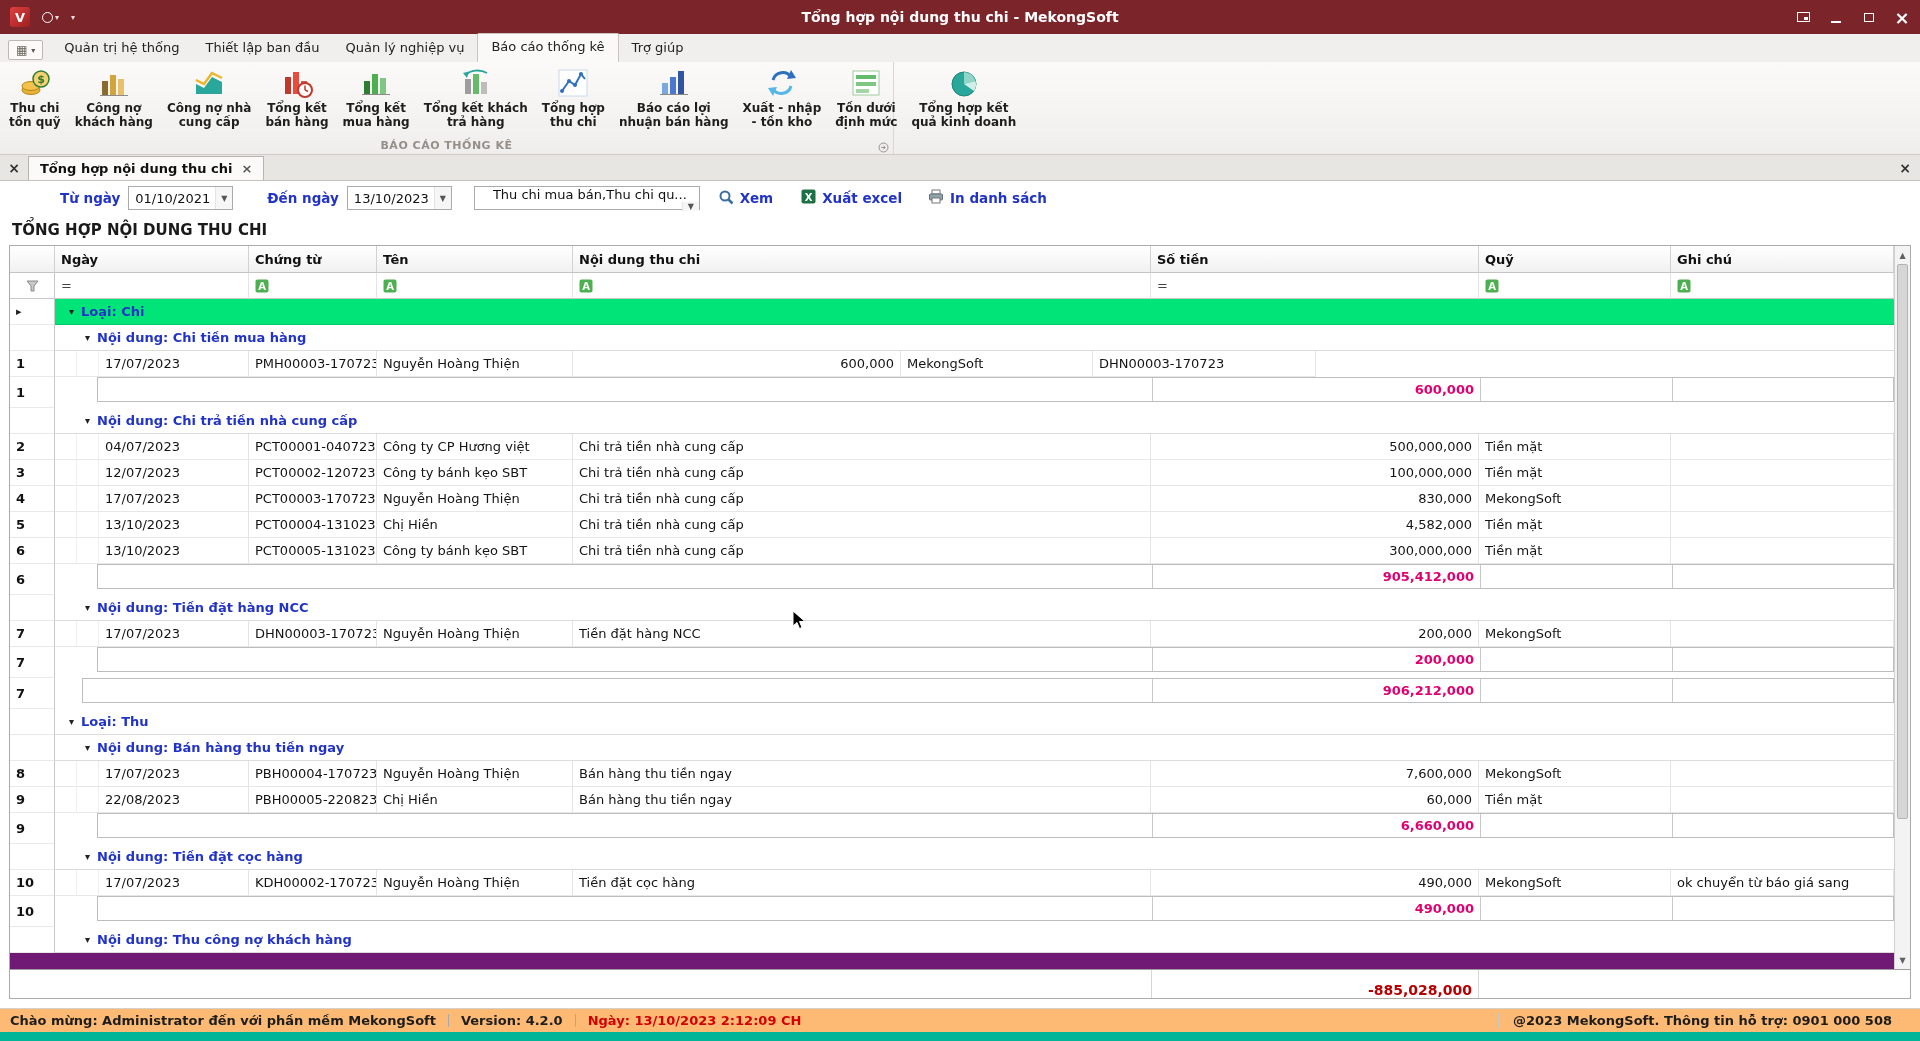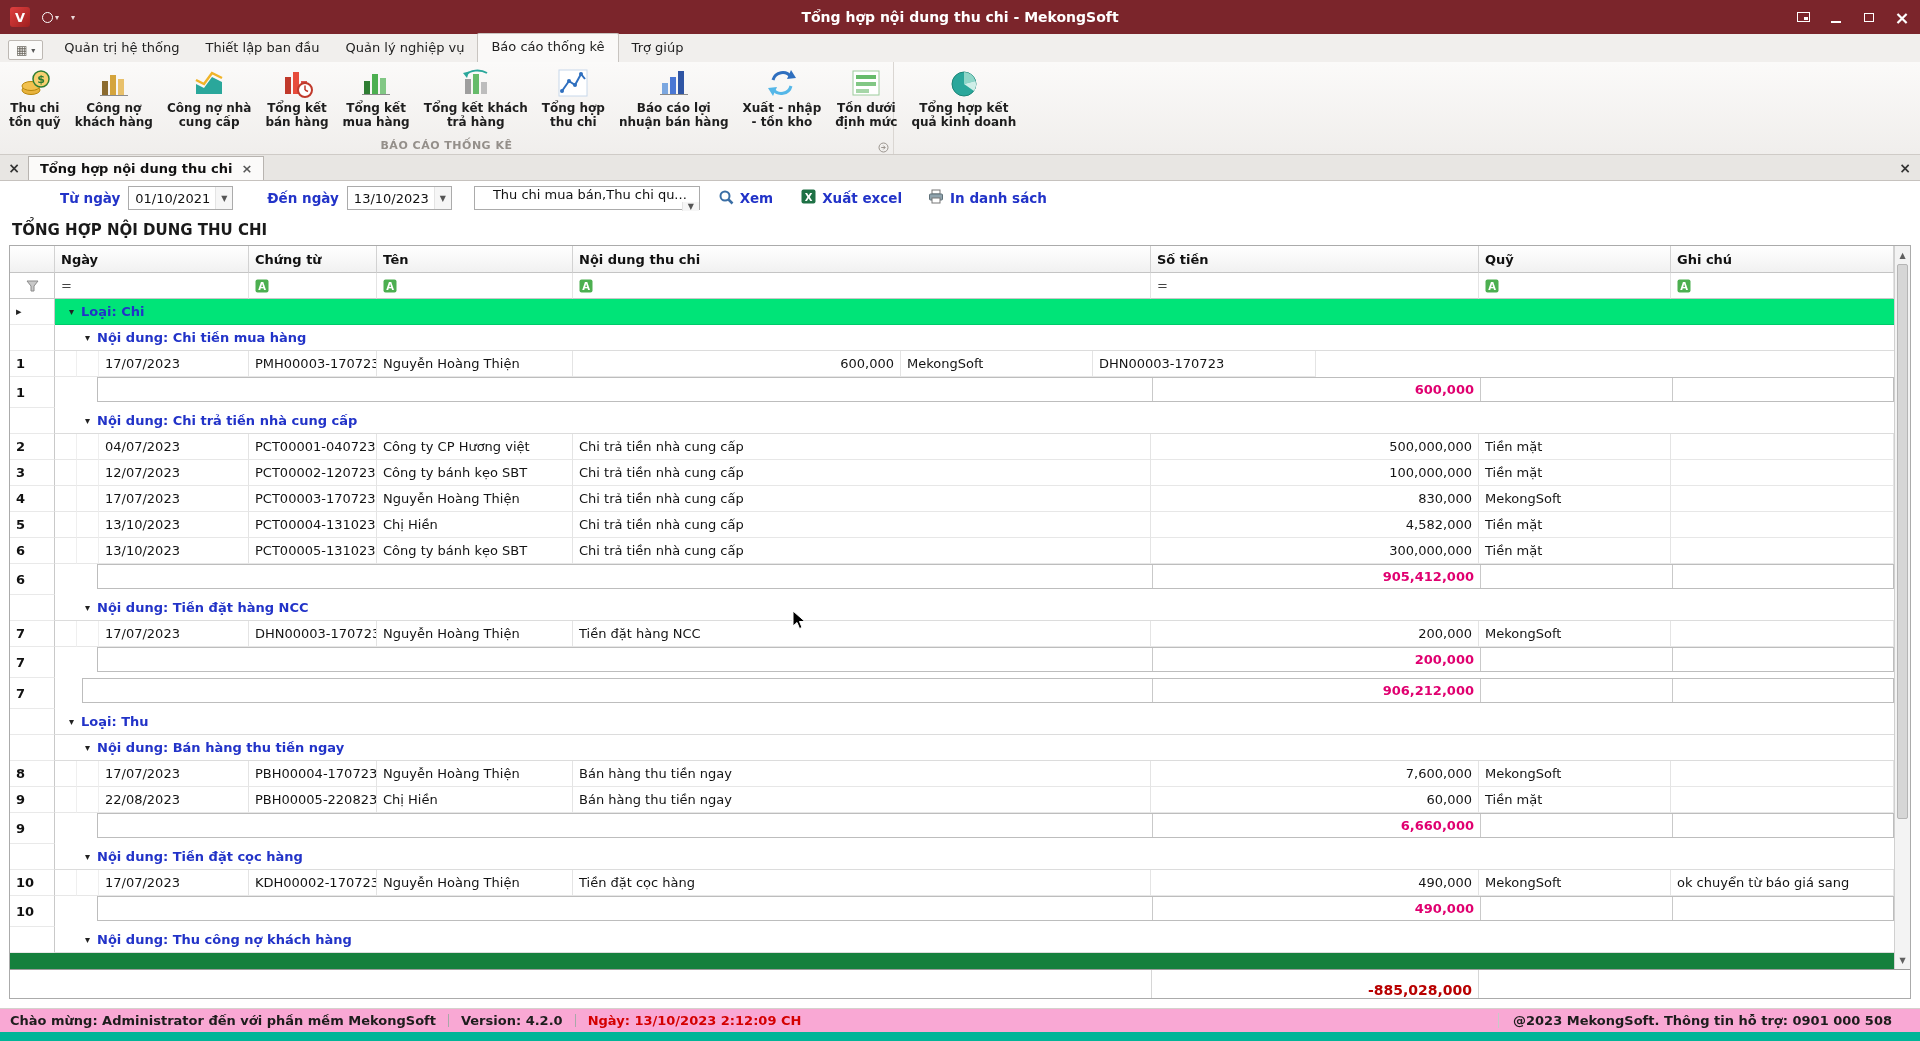--- a/index.html
+++ b/index.html
@@ -70,21 +70,21 @@
   .w105{width:105px;} .w226{width:226px;flex-direction:column;}
   .fbtn{display:flex;align-items:center;gap:6px;color:#2233C8;font-weight:bold;font-size:13.5px;cursor:default;}
   .ml16{margin-left:16px;} .ml8{margin-left:8px;} .ml34{margin-left:34px;text-align:center;} .ml22{margin-left:22px;}
   .ml18{margin-left:18px;} .ml28{margin-left:28px;} .ml26{margin-left:26px;}
 
   
   .reporttitle{position:absolute;left:0;top:215px;width:1920px;height:30px;background:#fff;
     display:flex;align-items:center;padding-left:12px;font-size:15px;font-weight:bold;color:#1A1A1A;}
 
   
-  .grid{position:absolute;left:9px;top:245px;width:1902px;height:754px;border:1px solid #ABABAB;background:#15803d;}
+  .grid{position:absolute;left:9px;top:245px;width:1902px;height:754px;border:1px solid #ABABAB;background:#701a75;}
   .gcontent{position:absolute;left:0;top:0;right:16px;bottom:29px;overflow:hidden;}
   .ghead{display:flex;height:27px;}
   .ghead .gc{flex:none;height:27px;border-right:1px solid #D2D2D2;border-bottom:1px solid #C4C4C4;
     background:linear-gradient(#FFFFFF,#F1F1F1);font-size:13px;font-weight:bold;color:#111;
     display:flex;align-items:center;padding-left:6px;white-space:nowrap;overflow:hidden;}
   .ghead .gut-h{width:45px;}
   .gfilter{display:flex;height:26px;}
   .gfilter .gc{flex:none;height:26px;border-right:1px solid #E4E4E4;border-bottom:1px solid #C8C8C8;
     background:#fff;display:flex;align-items:center;padding-left:6px;font-size:13px;color:#444;}
   .gfilter .fgut{width:45px;justify-content:center;padding-left:0;border-right:1px solid #C9C9C9;}
@@ -126,21 +126,21 @@
   .sb-up{top:1px;} .sb-down{bottom:1px;}
   .sb-thumb{position:absolute;top:18px;left:2px;width:11px;height:555px;background:#D6D6D6;
     border:1px solid #B5B5B5;border-radius:2px;}
 
   .gtotal{position:absolute;left:0;right:0;bottom:0;height:29px;border-top:1px solid #9C9C9C;background:#fff;}
   .gt-box{position:absolute;left:1141px;width:328px;top:0;bottom:0;border-left:1px solid #D6D6D6;
     border-right:1px solid #D6D6D6;display:flex;align-items:flex-end;justify-content:flex-end;padding-right:6px;}
   .gt-amt{font-size:14px;font-weight:bold;color:#B80000;}
 
   
-  .statusbar{position:absolute;left:0;top:1008px;width:1920px;height:24px;background:#f9a8d4;
+  .statusbar{position:absolute;left:0;top:1008px;width:1920px;height:24px;background:#fdba74;
     border-top:1px solid #D5D1CD;display:flex;align-items:center;font-size:13px;font-weight:bold;color:#1d1d1d;
     padding-left:10px;}
   .sb-sep{width:1px;height:13px;background:#A8A8A8;margin:0 12px;}
   .sb-date{color:#D40000;}
   .sb-right{margin-left:auto;padding:0 28px 0 14px;border-left:1px solid #C8C8C8;}
 
   
   .taskbar{position:absolute;left:0;top:1032px;width:1920px;height:9px;background:#00B598;}
 
   .cursor{position:absolute;left:792px;top:610px;z-index:50;}

